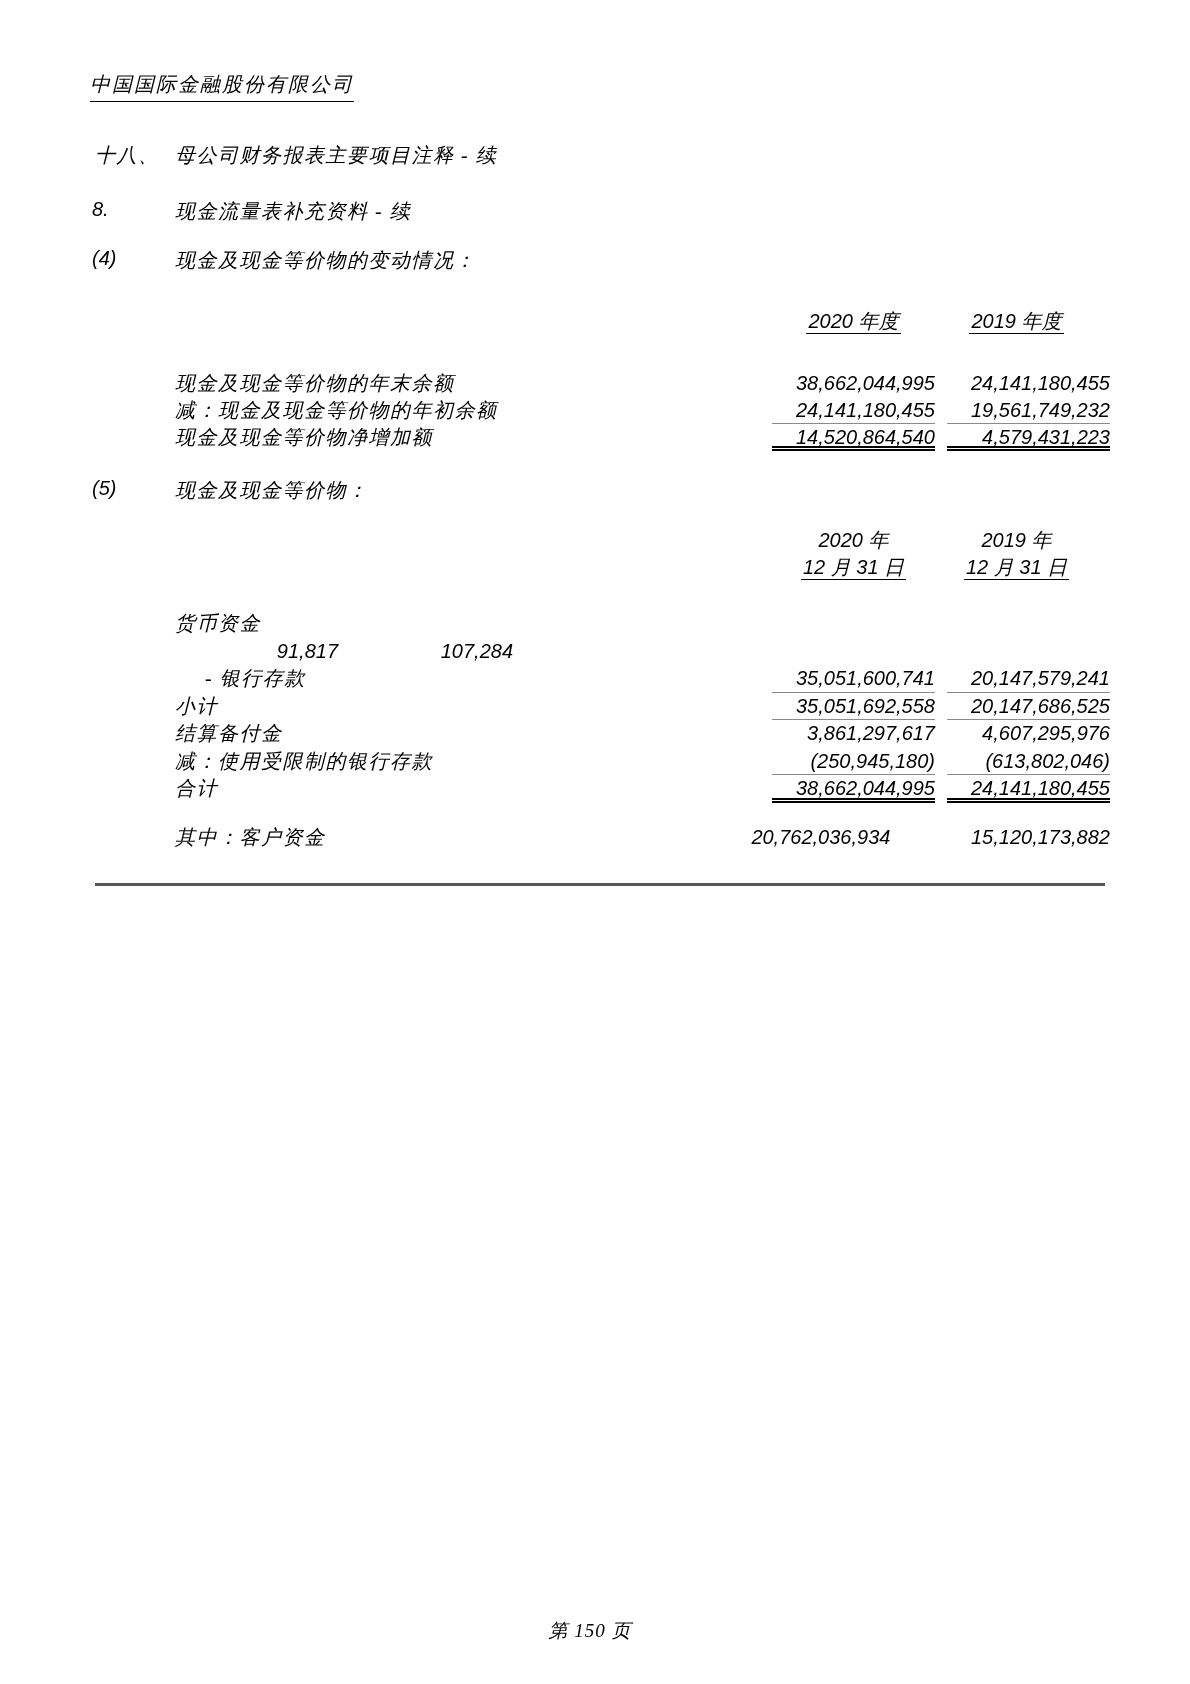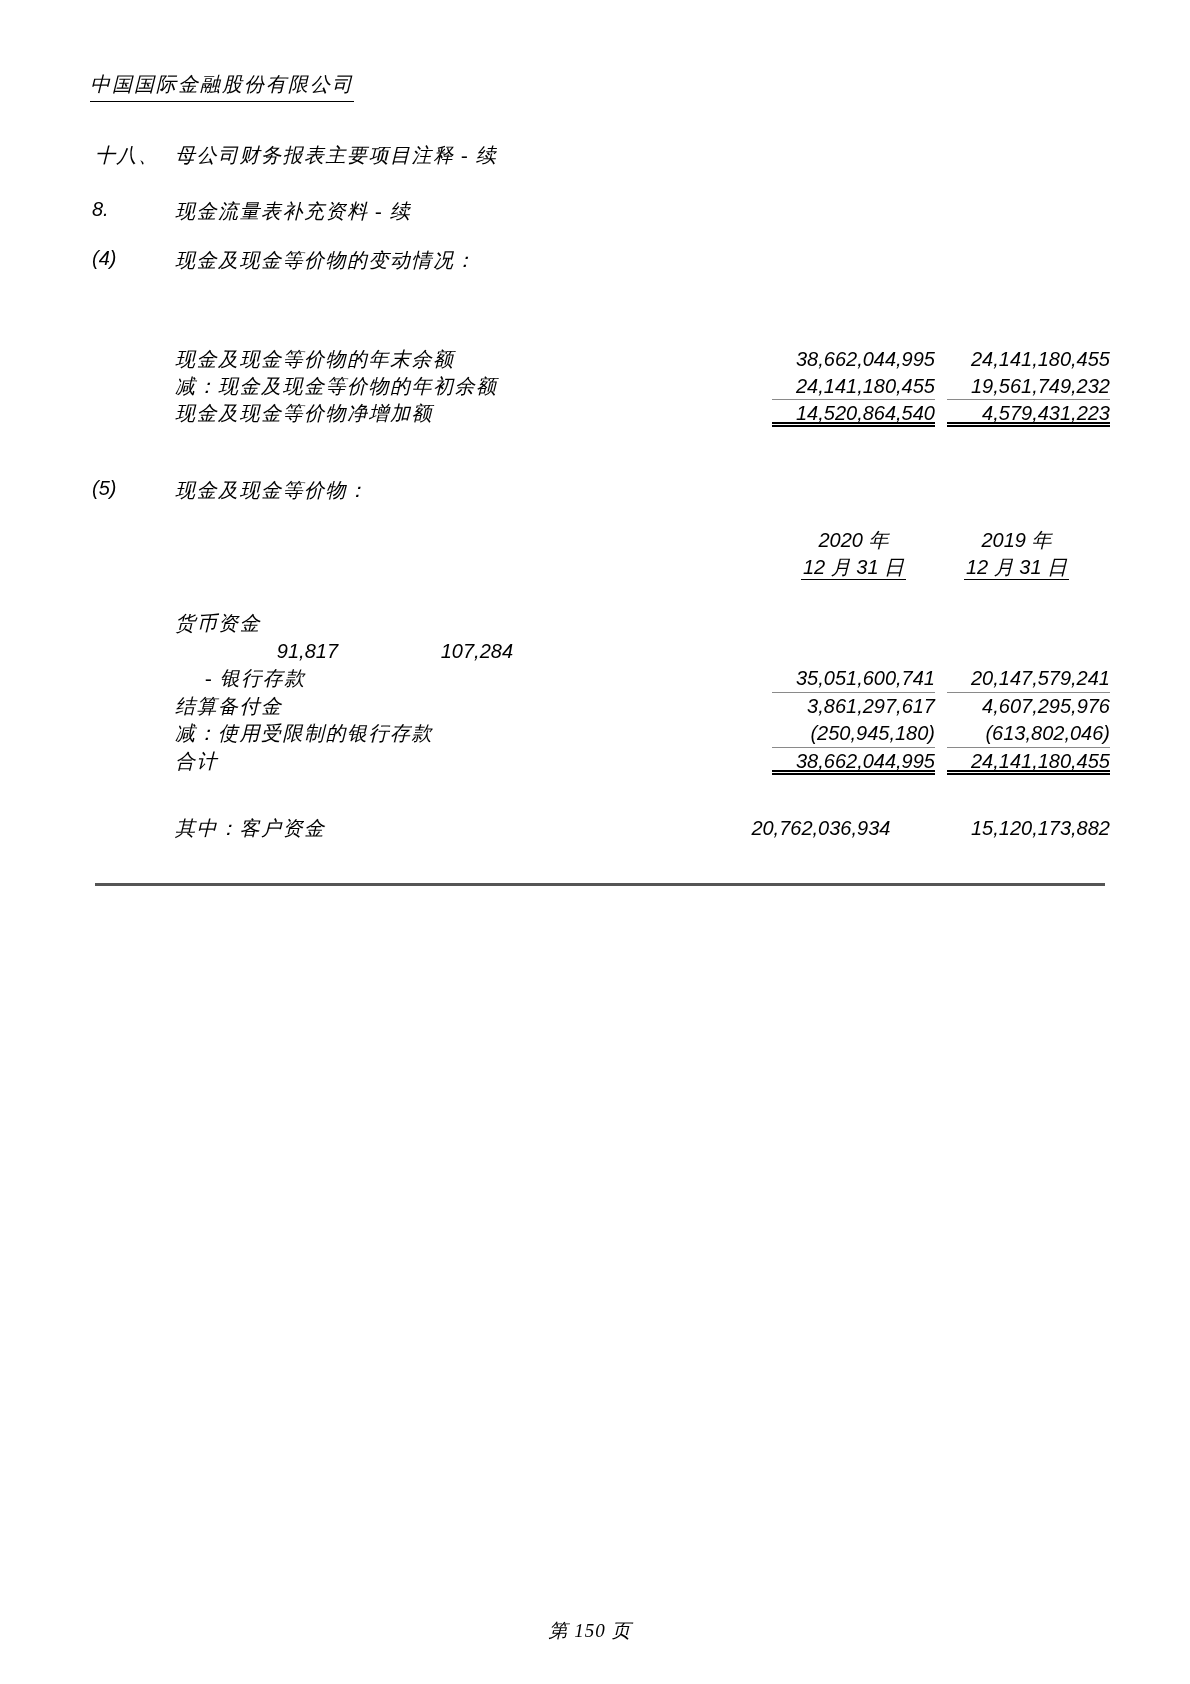--- a/index.html
+++ b/index.html
@@ -46,21 +46,21 @@
   .thead-row .spacer { width:597px; }
   .hdr-cell { width:163px; text-align:center; }
   .hdr-cell .u {
     display:inline-block;
     border-bottom:1.5px solid #000;
     padding:0 2px 1px 2px;
     line-height:21px;
   }
   .t1 .rows { margin-top:36px; }
   .t2 .rows { margin-top:28px; }
-  .extra-row { margin-top:40px;gap:31px; }
+  .extra-row { margin-top:21px;gap:31px; }
 
   .bottom-rule {
     left:95px; top:883px;
     width:1010px; height:2.5px;
     background:#555;
   }
 
   .footer {
     left:0; top:1618px; width:1180px;
     text-align:center;
@@ -81,20 +81,26 @@
   <span class="enum sansnum">8.</span>
   <span class="htext cjk">现金流量表补充资料 - 续</span>
 </div>
 
 <div class="abs heading" style="top:247px;">
   <span class="enum sansnum">(4)</span>
   <span class="htext cjk">现金及现金等价物的变动情况：</span>
 </div>
 
 <div class="abs tbl t1" style="top:310px;">
+  <div class="thead-row">
+    <span class="spacer"></span>
+    <span class="hdr-cell sansnum"><span class="u">2020 年度</span></span>
+    <span class="gap"></span>
+    <span class="hdr-cell sansnum"><span class="u">2019 年度</span></span>
+  </div>
   <div class="rows">
     <div class="trow">
       <span class="lbl cjk">现金及现金等价物的年末余额</span>
       <span class="c1 num">38,662,044,995</span>
       <span class="gap"></span>
       <span class="c2 num">24,141,180,455</span>
     </div>
     <div class="trow line-below">
       <span class="lbl cjk">减：现金及现金等价物的年初余额</span>
       <span class="c1 num">24,141,180,455</span>
@@ -139,20 +145,26 @@
       <span class="c1 num">91,817</span>
       <span class="gap"></span>
       <span class="c2 num">107,284</span>
     </div>
     <div class="trow line-below">
       <span class="lbl cjk indent">- 银行存款</span>
       <span class="c1 num">35,051,600,741</span>
       <span class="gap"></span>
       <span class="c2 num">20,147,579,241</span>
     </div>
+    <div class="trow line-below">
+      <span class="lbl cjk">小计</span>
+      <span class="c1 num">35,051,692,558</span>
+      <span class="gap"></span>
+      <span class="c2 num">20,147,686,525</span>
+    </div>
     <div class="trow">
       <span class="lbl cjk">结算备付金</span>
       <span class="c1 num">3,861,297,617</span>
       <span class="gap"></span>
       <span class="c2 num">4,607,295,976</span>
     </div>
     <div class="trow line-below">
       <span class="lbl cjk">减：使用受限制的银行存款</span>
       <span class="c1 num">(250,945,180)</span>
       <span class="gap"></span>

